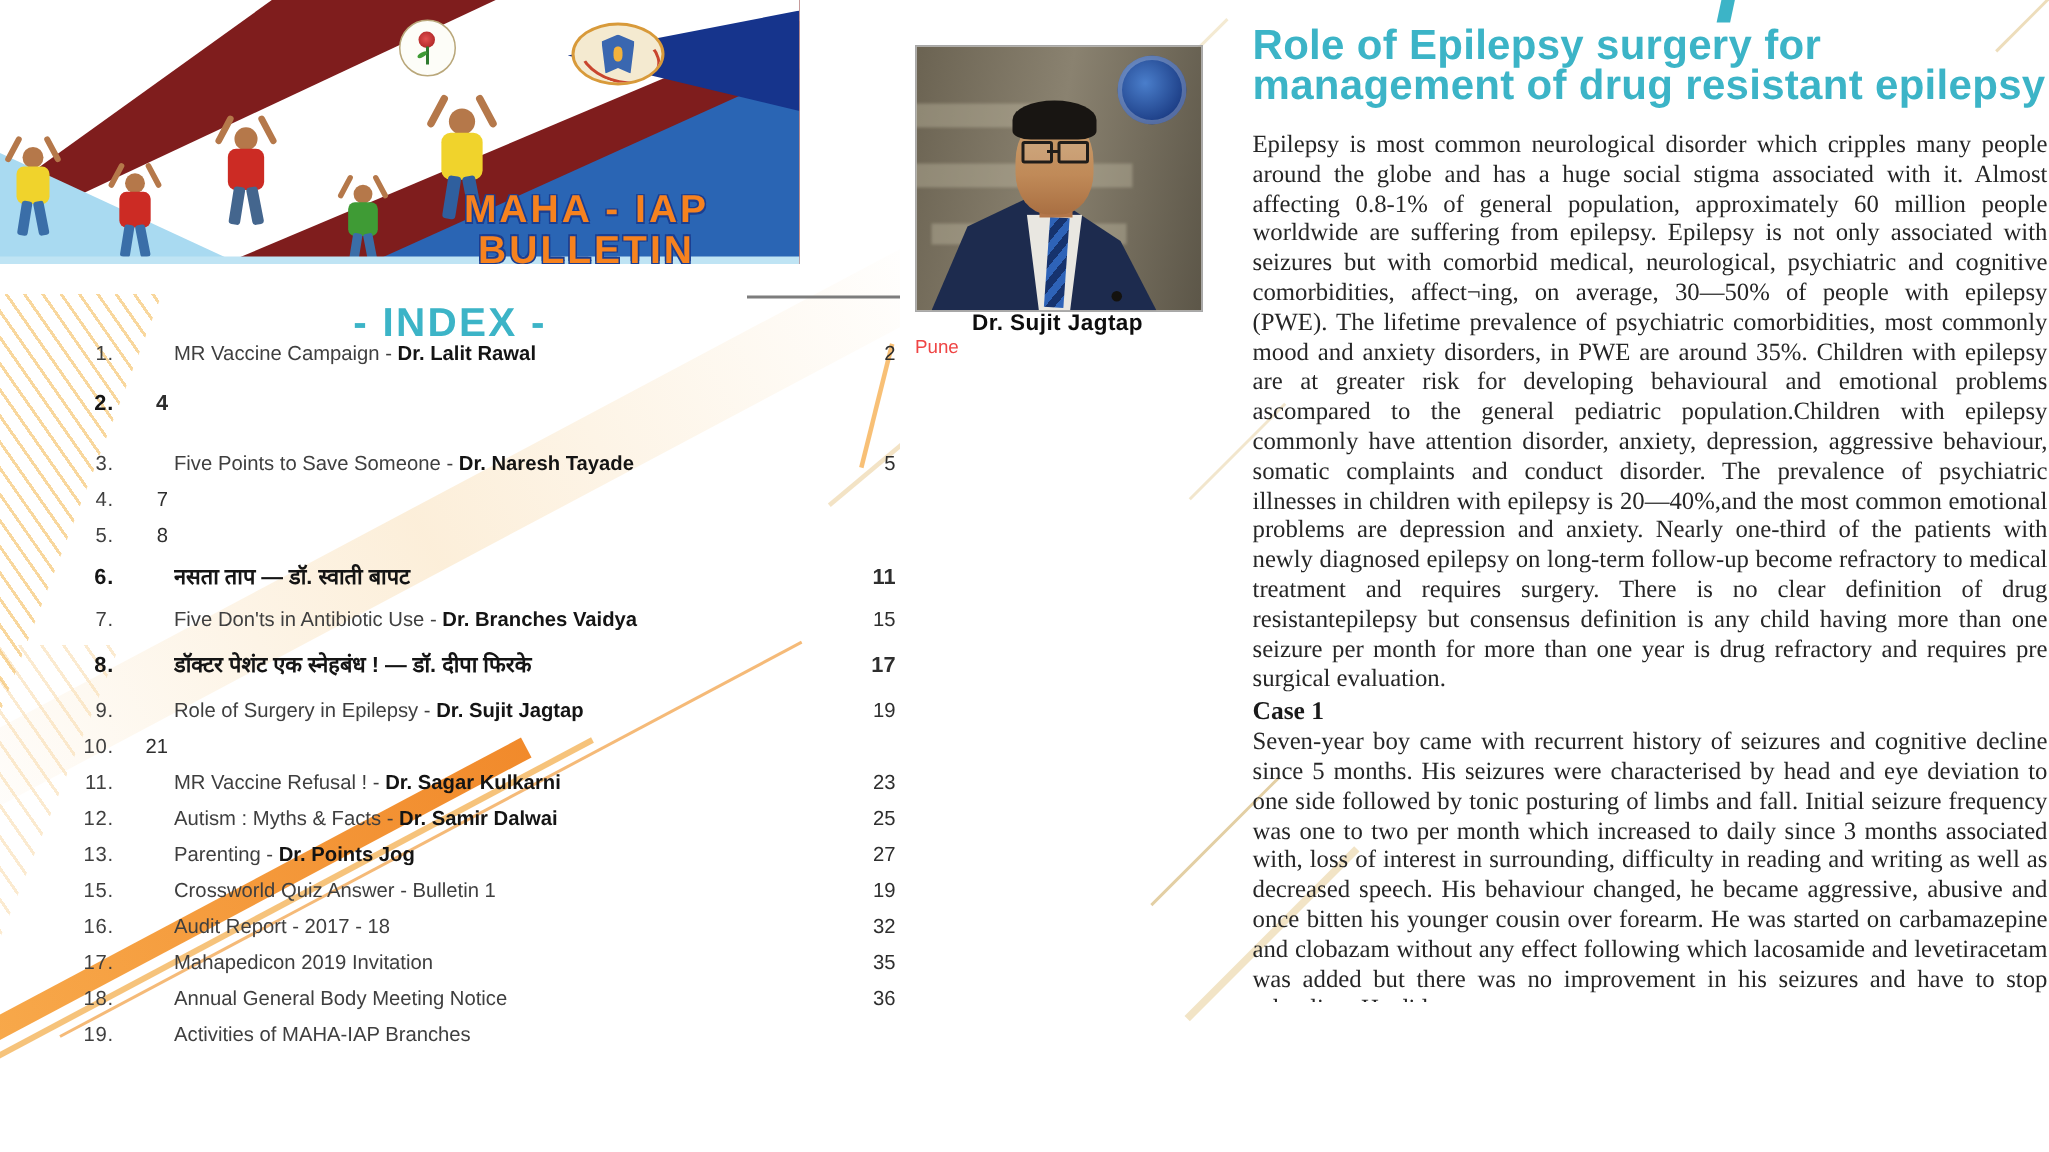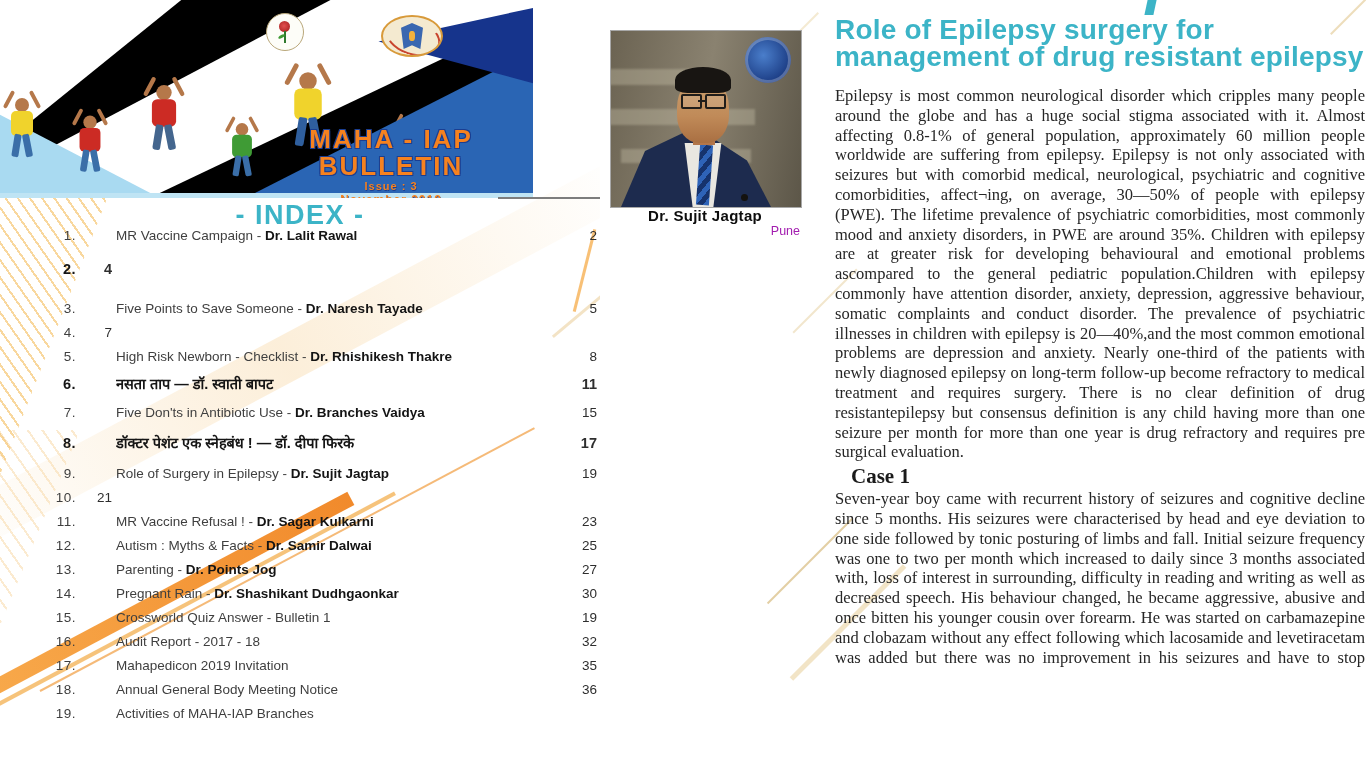--- a/index.html
+++ b/index.html
@@ -3,21 +3,21 @@
 <meta charset="utf-8">
 <style>
   html,body{margin:0;padding:0;background:#fff}
   .canvas{position:relative;width:1366px;height:768px;background:#ffffff;overflow:hidden;
           font-family:"Liberation Sans",sans-serif;}
 
   
   .left-page{position:absolute;left:0;top:0;width:600px;height:768px;background:#fff}
 
   
-  .cover{position:absolute;left:0;top:0;width:533px;height:198px;background:#000000;overflow:hidden}
+  .cover{position:absolute;left:0;top:0;width:533px;height:176px;background:#7f1d1d;overflow:hidden}
   .cover .white-tl{position:absolute;inset:0;background:#fff;clip-path:polygon(0 0,34% 0,0 74%)}
   .cover .white-mid{position:absolute;inset:0;background:#fff;clip-path:polygon(28% 100%,100% 8%,100% 0,62% 0,0 88%,0 100%)}
   .cover .lb-bl{position:absolute;inset:0;background:#a9daf1;clip-path:polygon(0 100%,0 58%,30% 100%)}
   .cover .royal-tri{position:absolute;inset:0;background:#2a65b4;clip-path:polygon(46% 100%,100% 26%,100% 100%)}
   .cover .navy-tri{position:absolute;inset:0;background:#16348c;clip-path:polygon(100% 4%,100% 42%,71% 21%)}
   .cover .bottom-strip{position:absolute;left:0;bottom:0;width:100%;height:5px;background:#bfe4f4}
 
   .cover-title{position:absolute;left:258px;top:126px;width:266px;text-align:center;color:var(--orange,#f6821f);
     font-weight:800;font-size:26px;line-height:27px;letter-spacing:2px;
     text-shadow:1px 1px 0 #1b3e91,-1px -1px 0 #1b3e91,1px -1px 0 #1b3e91,-1px 1px 0 #1b3e91;}
@@ -117,29 +117,29 @@
     background:linear-gradient(180deg,#caa06f 0%,#c08a58 60%,#a96f42 100%)}
   .photo .hair{position:absolute;left:64px;bottom:114px;width:56px;height:26px;background:#181512;border-radius:50% 50% 22% 22%}
   .photo .lens{position:absolute;width:17px;height:11px;border:2px solid #201d1a;background:rgba(250,250,250,.14);border-radius:2px}
   .photo .lz1{left:70px;bottom:98px}
   .photo .lz2{left:94px;bottom:98px}
   .photo .bridge{position:absolute;left:87px;bottom:105px;width:8px;height:2px;background:#201d1a}
   .photo .mic{position:absolute;left:130px;bottom:6px;width:7px;height:7px;border-radius:50%;background:#14120f}
 
   .caption-name{position:absolute;left:10px;top:207px;width:190px;text-align:center;
     font-size:15px;font-weight:700;color:#0d0d0d;letter-spacing:.3px}
-  .caption-city{position:absolute;left:10px;top:224px;width:190px;text-align:right;font-size:12.5px;color:#a21caf}
+  .caption-city{position:absolute;left:10px;top:224px;width:190px;text-align:left;font-size:12.5px;color:#ef4444}
 
   
   .article{position:absolute;left:235px;top:16px;width:530px;height:652px;overflow:hidden}
   .article-title{color:var(--teal,#3cb4c7);font-weight:800;font-size:28px;line-height:27px;
     font-family:"Liberation Sans",sans-serif;letter-spacing:.2px}
   .article-body{font-family:"Liberation Serif",serif;font-size:16.5px;line-height:19.8px;
     text-align:justify;color:#262626;margin:16px 0 0 0}
-  .case-heading{font-family:"Liberation Serif",serif;font-size:21px;font-weight:700;color:#1a1a1a;margin:2px 0 0 16px}
+  .case-heading{font-family:"Liberation Serif",serif;font-size:17px;font-weight:700;color:#1a1a1a;margin:2px 0 0 0}
   .case-body{margin-top:0}
 
   
   .g1{position:absolute;left:150px;top:560px;width:120px;height:2px;transform:rotate(-45deg);background:#e3cfa4;pointer-events:none}
   .g2{position:absolute;left:168px;top:620px;width:160px;height:5px;transform:rotate(-45deg);background:#ecd9ae;opacity:.7;pointer-events:none}
   .g3{position:absolute;left:180px;top:300px;width:90px;height:2px;transform:rotate(-45deg);background:#e9d6ab;opacity:.6;pointer-events:none}
   .g4{position:absolute;left:150px;top:40px;width:80px;height:2px;transform:rotate(-45deg);background:#eddcb4;opacity:.6;pointer-events:none}
   .g5{position:absolute;left:722px;top:12px;width:60px;height:2px;transform:rotate(-45deg);background:#e8d5aa;opacity:.8;pointer-events:none}
   .corner-mark{position:absolute;left:1146px;top:0;width:9px;height:15px;background:var(--teal,#3cb4c7);transform:skewX(-12deg)}
 </style>
@@ -254,21 +254,20 @@
     <span class="num">3.</span>
     <span class="ttl"><span class="t">Five Points to Save Someone - </span><span class="a">Dr. Naresh Tayade</span></span>
     <span class="pg">5</span>
   </li>
         <li class="irow">
     <span class="num">4.</span>
     <span class="pg">7</span>
   </li>
         <li class="irow">
     <span class="num">5.</span>
-    <span class="ttl"><span class="t">High Risk Newborn - Checklist - </span><span class="a">Dr. Rhishikesh Thakre</span></span>
     <span class="pg">8</span>
   </li>
         <li class="irow dev">
     <span class="num">6.</span>
     <span class="ttl"><span class="t">नसता ताप — </span><span class="a">डॉ. स्वाती बापट</span></span>
     <span class="pg">11</span>
   </li>
         <li class="irow">
     <span class="num">7.</span>
     <span class="ttl"><span class="t">Five Don'ts  in Antibiotic Use - </span><span class="a">Dr. Branches Vaidya</span></span>
@@ -295,25 +294,20 @@
   </li>
         <li class="irow">
     <span class="num">12.</span>
     <span class="ttl"><span class="t">Autism : Myths &amp; Facts - </span><span class="a">Dr. Samir Dalwai</span></span>
     <span class="pg">25</span>
   </li>
         <li class="irow">
     <span class="num">13.</span>
     <span class="ttl"><span class="t">Parenting - </span><span class="a">Dr. Points Jog</span></span>
     <span class="pg">27</span>
-  </li>
-        <li class="irow">
-    <span class="num">14.</span>
-    <span class="ttl"><span class="t">Pregnant Rain - </span><span class="a">Dr. Shashikant Dudhgaonkar</span></span>
-    <span class="pg">30</span>
   </li>
         <li class="irow">
     <span class="num">15.</span>
     <span class="ttl"><span class="t">Crossworld Quiz Answer - Bulletin 1</span><span class="a"></span></span>
     <span class="pg">19</span>
   </li>
         <li class="irow">
     <span class="num">16.</span>
     <span class="ttl"><span class="t">Audit Report - 2017 - 18</span><span class="a"></span></span>
     <span class="pg">32</span>

